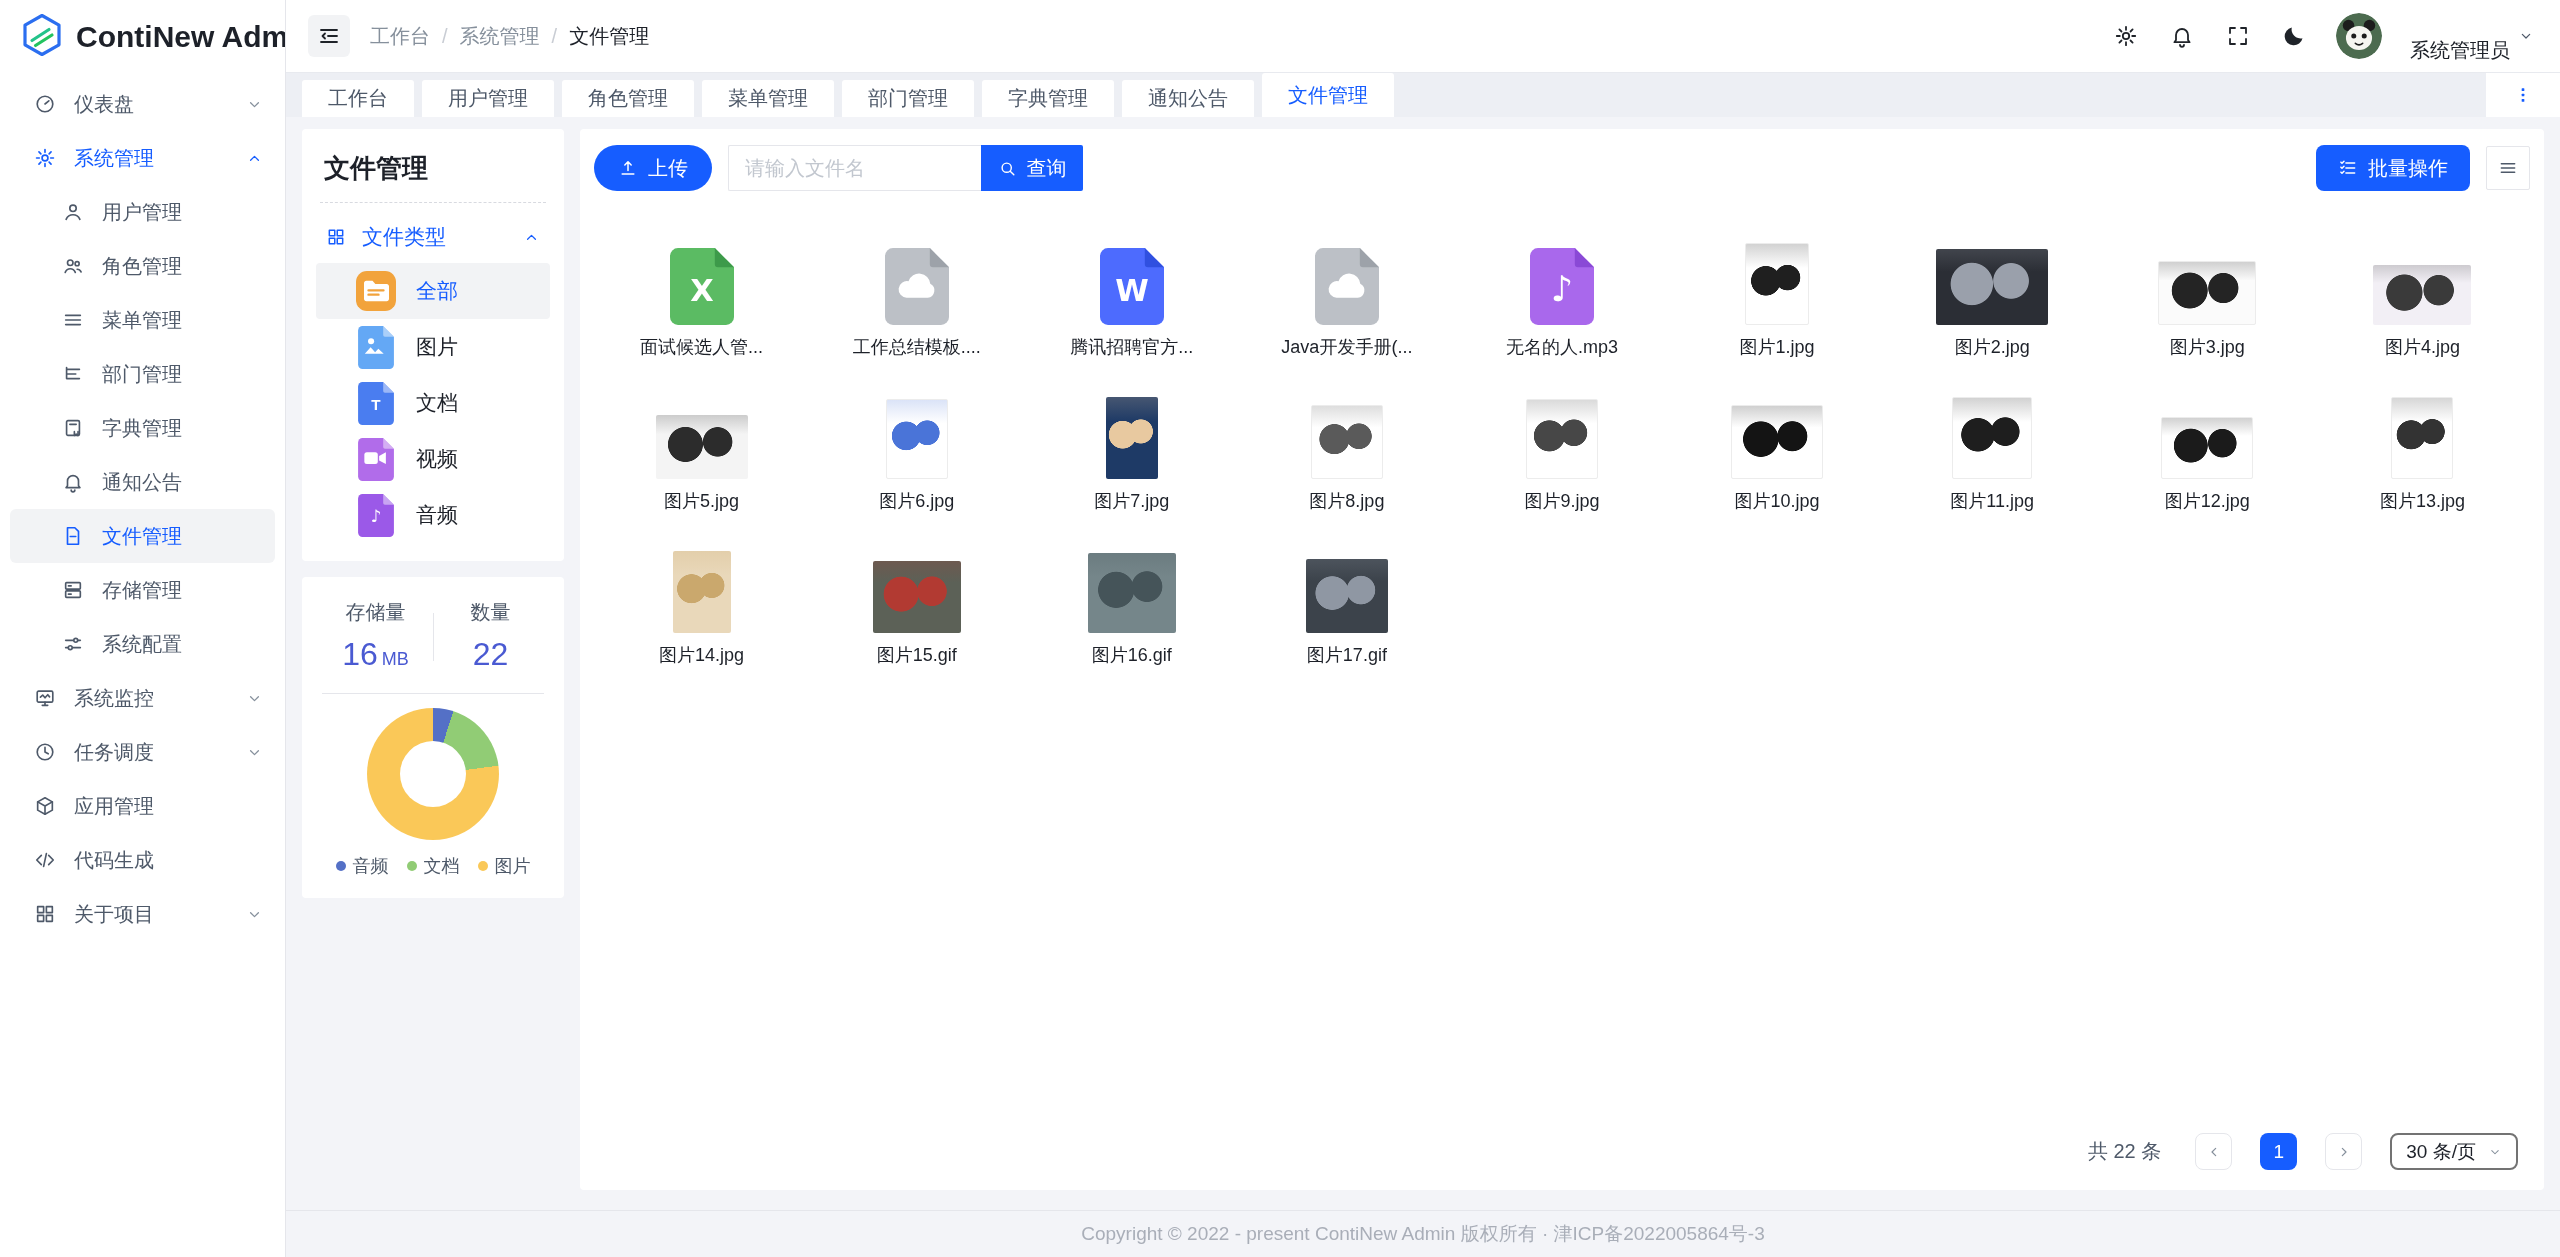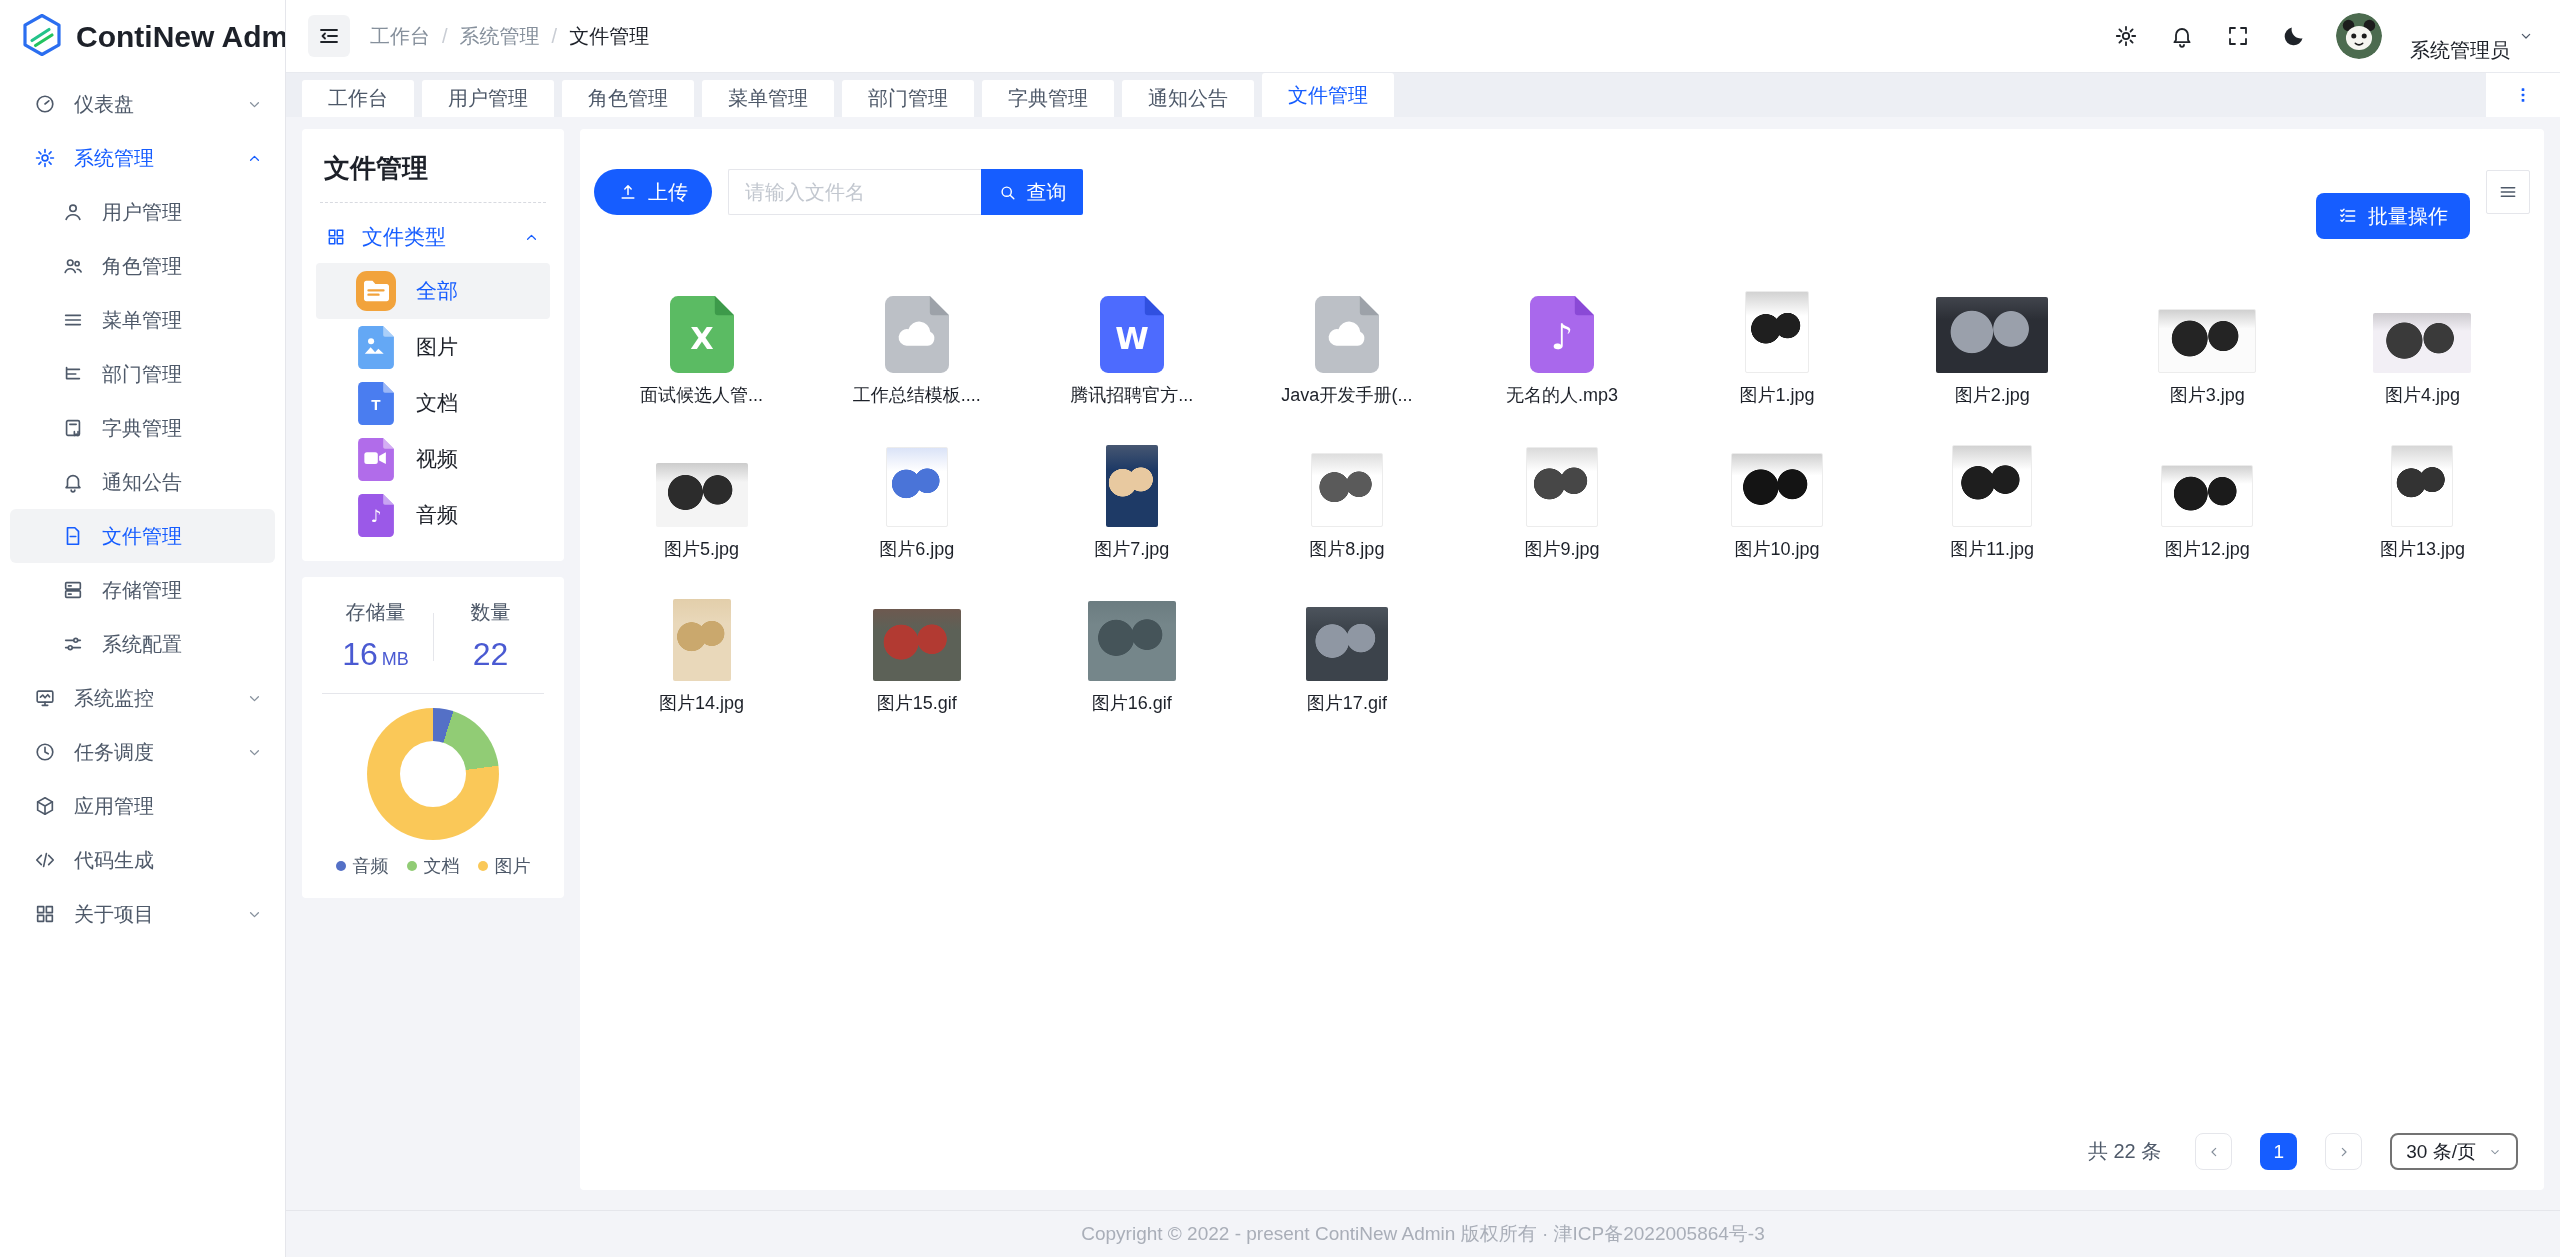--- a/index.html
+++ b/index.html
@@ -87,21 +87,21 @@
   .toolbar { display:flex; align-items:center; gap:16px; flex:none; }
   .btn { border:none; cursor:pointer; display:flex; align-items:center; justify-content:center; gap:10px; font-size:20px; font-family:inherit; }
   .upload-btn { height:46px; padding:0 24px; border-radius:23px; background:#165dff; color:#fff; }
   .upload-btn svg { width:20px; height:20px; }
   .sgroup { display:flex; }
   .search-input { width:253px; height:46px; border:1px solid #e5e6eb; border-right:none; border-radius:2px 0 0 2px; padding:0 16px; font-size:20px; font-family:inherit; color:#1d2129; outline:none; background:#fff; }
   .search-input::placeholder { color:#c2c7cf; }
   .query-btn { width:102px; height:46px; background:#165dff; color:#fff; border-radius:0 2px 2px 0; }
   .query-btn svg { width:19px; height:19px; }
   .tb-spacer { flex:1; }
-  .batch-btn { height:46px; padding:0 22px; border-radius:8px; background:#165dff; color:#fff;margin-top:48px; }
+  .batch-btn { height:46px; padding:0 22px; border-radius:8px; background:#165dff; color:#fff; }
   .batch-btn svg { width:20px; height:20px; }
   .view-toggle { width:44px; height:44px; background:#fff; border:1px solid #e5e6eb; border-radius:2px; color:#4e5969; }
   .view-toggle svg { width:20px; height:20px; }
 
   .file-grid { margin-top:26px; display:grid; grid-template-columns:repeat(9,1fr); row-gap:12px; flex:none; }
   .file-cell { height:142px; display:flex; flex-direction:column; align-items:center; justify-content:flex-end; cursor:pointer; }
   .icon-box { display:flex; align-items:flex-end; justify-content:center; }
   .thumb { border-radius:2px; }
   .thumb.bordered { border:1px solid #ececec; }
   .file-name { margin-top:10px; font-size:18px; color:#1d2129; max-width:180px; white-space:nowrap; overflow:hidden; text-overflow:ellipsis; }

